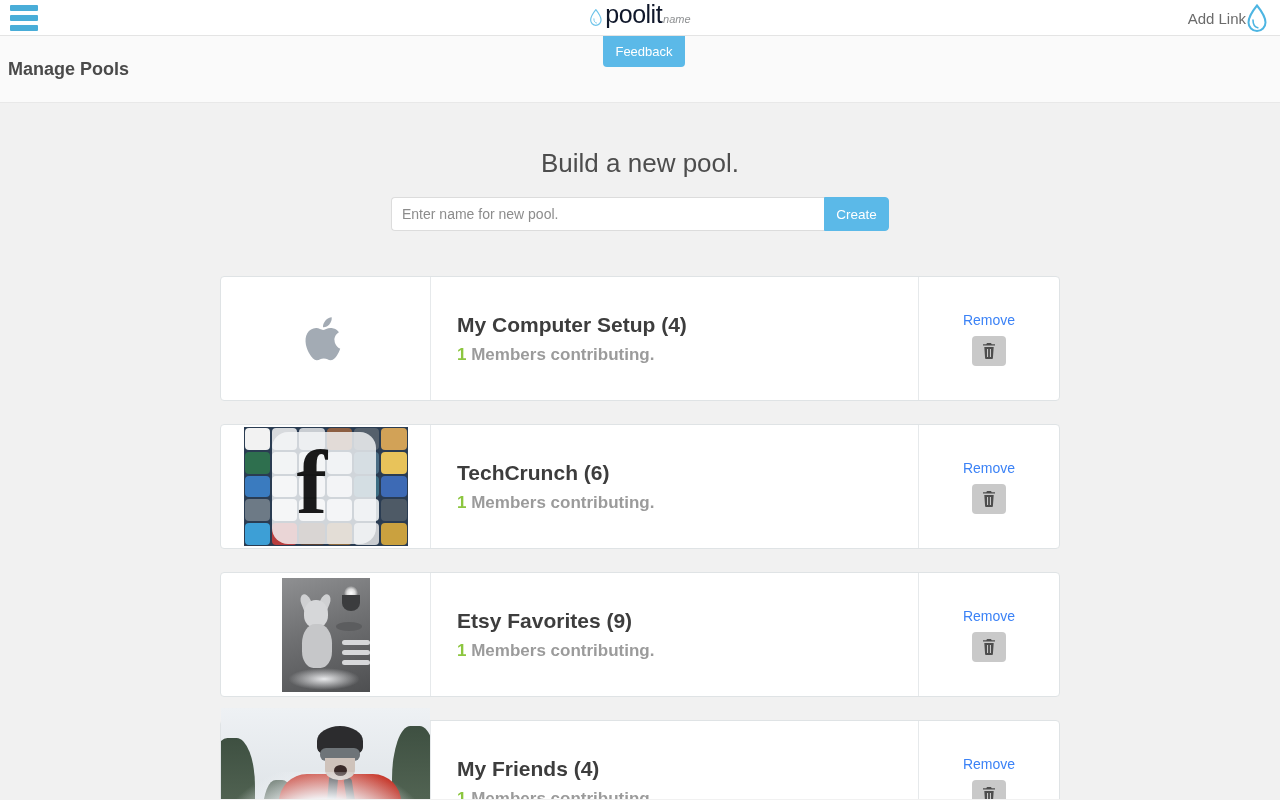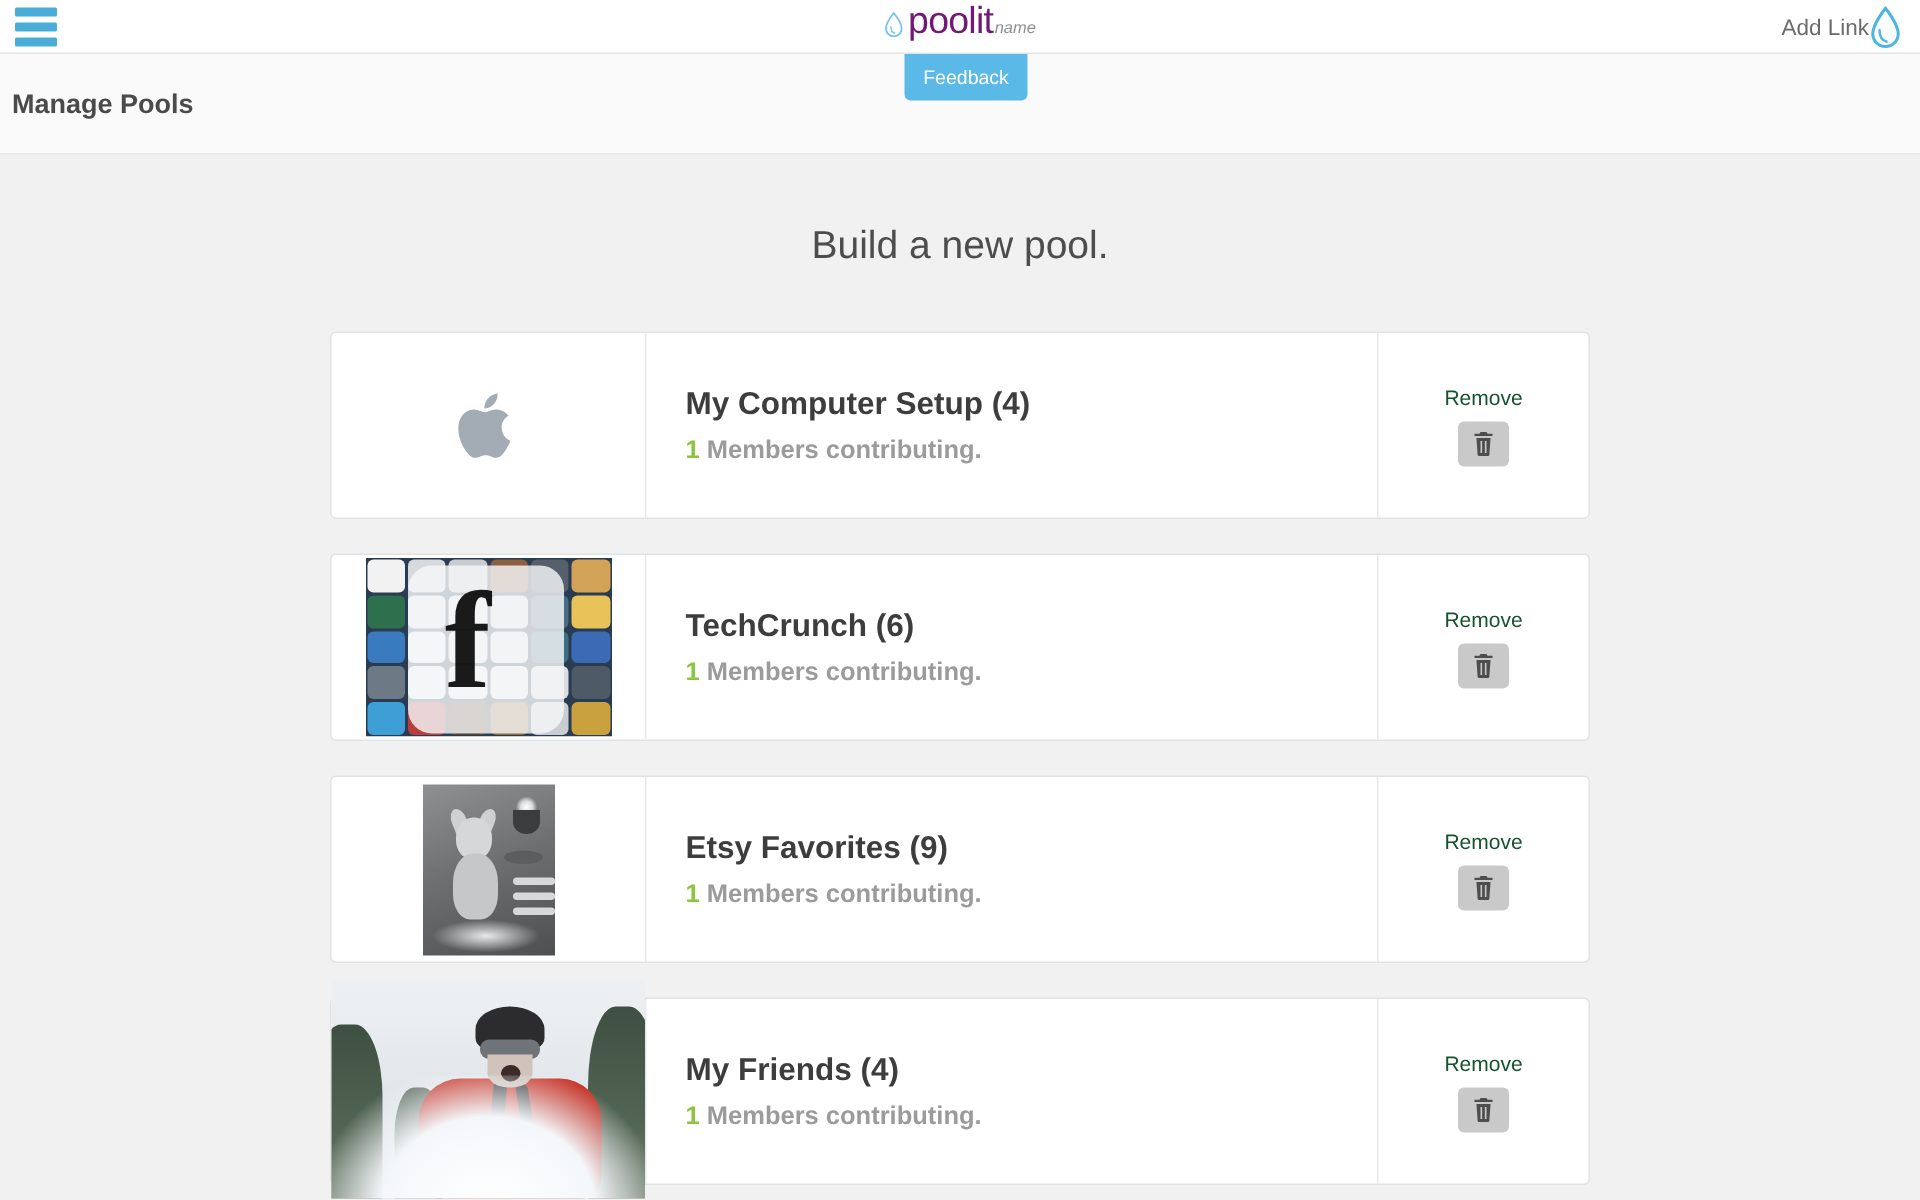--- a/index.html
+++ b/index.html
@@ -47,21 +47,21 @@
   .brand .drop-small {
     width: 13px; height: 17px;
     margin-right: 3px;
     position: relative;
     top: 3px;
   }
   .brand-text {
     font-size: 25px;
     letter-spacing: -0.5px;
     font-weight: 400;
-    color: #701a75;
+    color: #0f172a;
     line-height: 1;
   }
   .brand-beta {
     font-size: 11px;
     font-style: italic;
     color: #8d8f91;
     margin-left: 1px;
     line-height: 1;
   }
   .nav-right {
@@ -202,21 +202,21 @@
     width: 140px;
     flex-shrink: 0;
     display: flex;
     flex-direction: column;
     align-items: center;
     justify-content: center;
     gap: 8px;
   }
   .remove-label {
     font-size: 14px;
-    color: #14532d;
+    color: #3b82f6;
   }
   .remove-btn {
     width: 34px; height: 30px;
     background: #c9c9c9;
     border: none;
     border-radius: 4px;
     cursor: pointer;
     display: flex; align-items: center; justify-content: center;
   }
 
@@ -382,20 +382,24 @@
 
 <div class="subheader">
   <div class="page-title">Manage Pools</div>
   <div class="feedback-tab">Feedback</div>
 </div>
 
 <div class="main">
 
   <div class="build-title">Build a new pool.</div>
 
+  <div class="create-row">
+    <input class="pool-input" type="text" placeholder="Enter name for new pool." style="">
+    <button class="create-btn">Create</button>
+  </div>
 
   <div class="pool-list">
 
     <div class="pool-card">
       <div class="card-thumb">
         <div class="thumb-apple">
           <svg viewBox="0 0 40 48">
             <path fill="#a3abb4" d="M27.3 25.4c0-4.6 3.8-6.8 4-6.9-2.2-3.2-5.6-3.6-6.8-3.7-2.9-.3-5.6 1.7-7.1 1.7-1.5 0-3.7-1.7-6.1-1.6-3.1.05-6 1.8-7.6 4.6-3.3 5.7-.8 14.1 2.4 18.7 1.6 2.3 3.4 4.8 5.9 4.7 2.4-.1 3.3-1.5 6.1-1.5 2.8 0 3.6 1.5 6.1 1.5 2.5-.05 4.1-2.3 5.6-4.6 1.8-2.6 2.5-5.2 2.6-5.3-.06-.03-4.9-1.9-5-7.6z"></path>
             <path fill="#a3abb4" d="M23 11.5c1.3-1.6 2.2-3.8 2-6-1.9.08-4.2 1.3-5.6 2.9-1.2 1.4-2.3 3.7-2 5.8 2.1.16 4.3-1.1 5.6-2.7z"></path>
           </svg>

